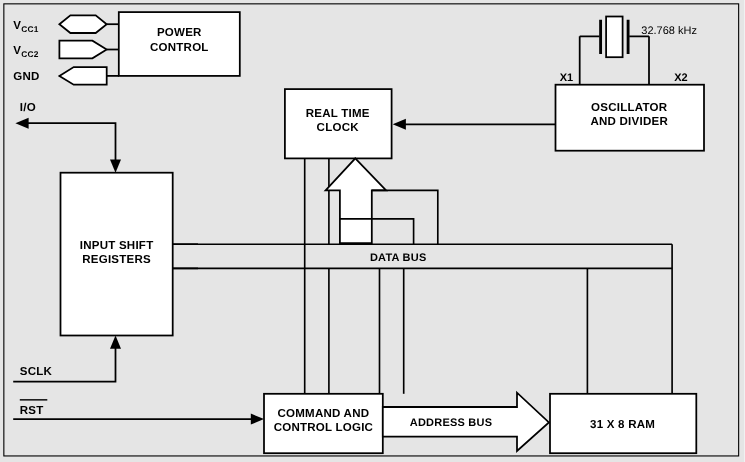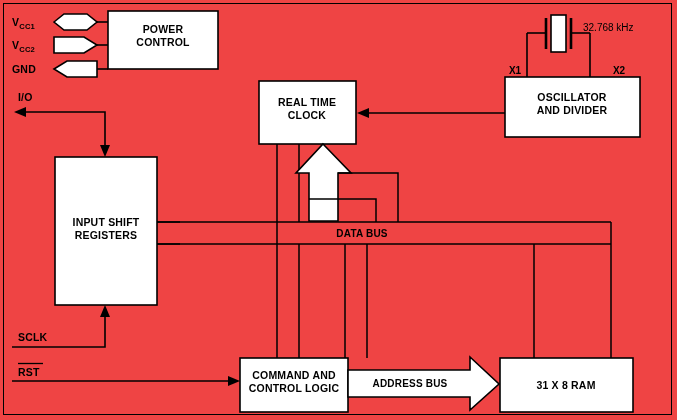--- a/index.html
+++ b/index.html
@@ -4,21 +4,21 @@
 <style>
   html,body{margin:0;padding:0;background:#ffffff;}
   body{
     font-family:"Liberation Sans", sans-serif;
     -webkit-font-smoothing:antialiased;
   }
   #root{
     position:relative;
     width:677px;
     height:420px;
-    background:#ef4444;
+    background:#e5e5e5;
     overflow:hidden;
   }
   #frame{
     position:absolute;
     left:3px; top:3px;
     width:669px; height:412px;
     border:1px solid #000;
     box-sizing:border-box;
   }
   svg#diagram{

